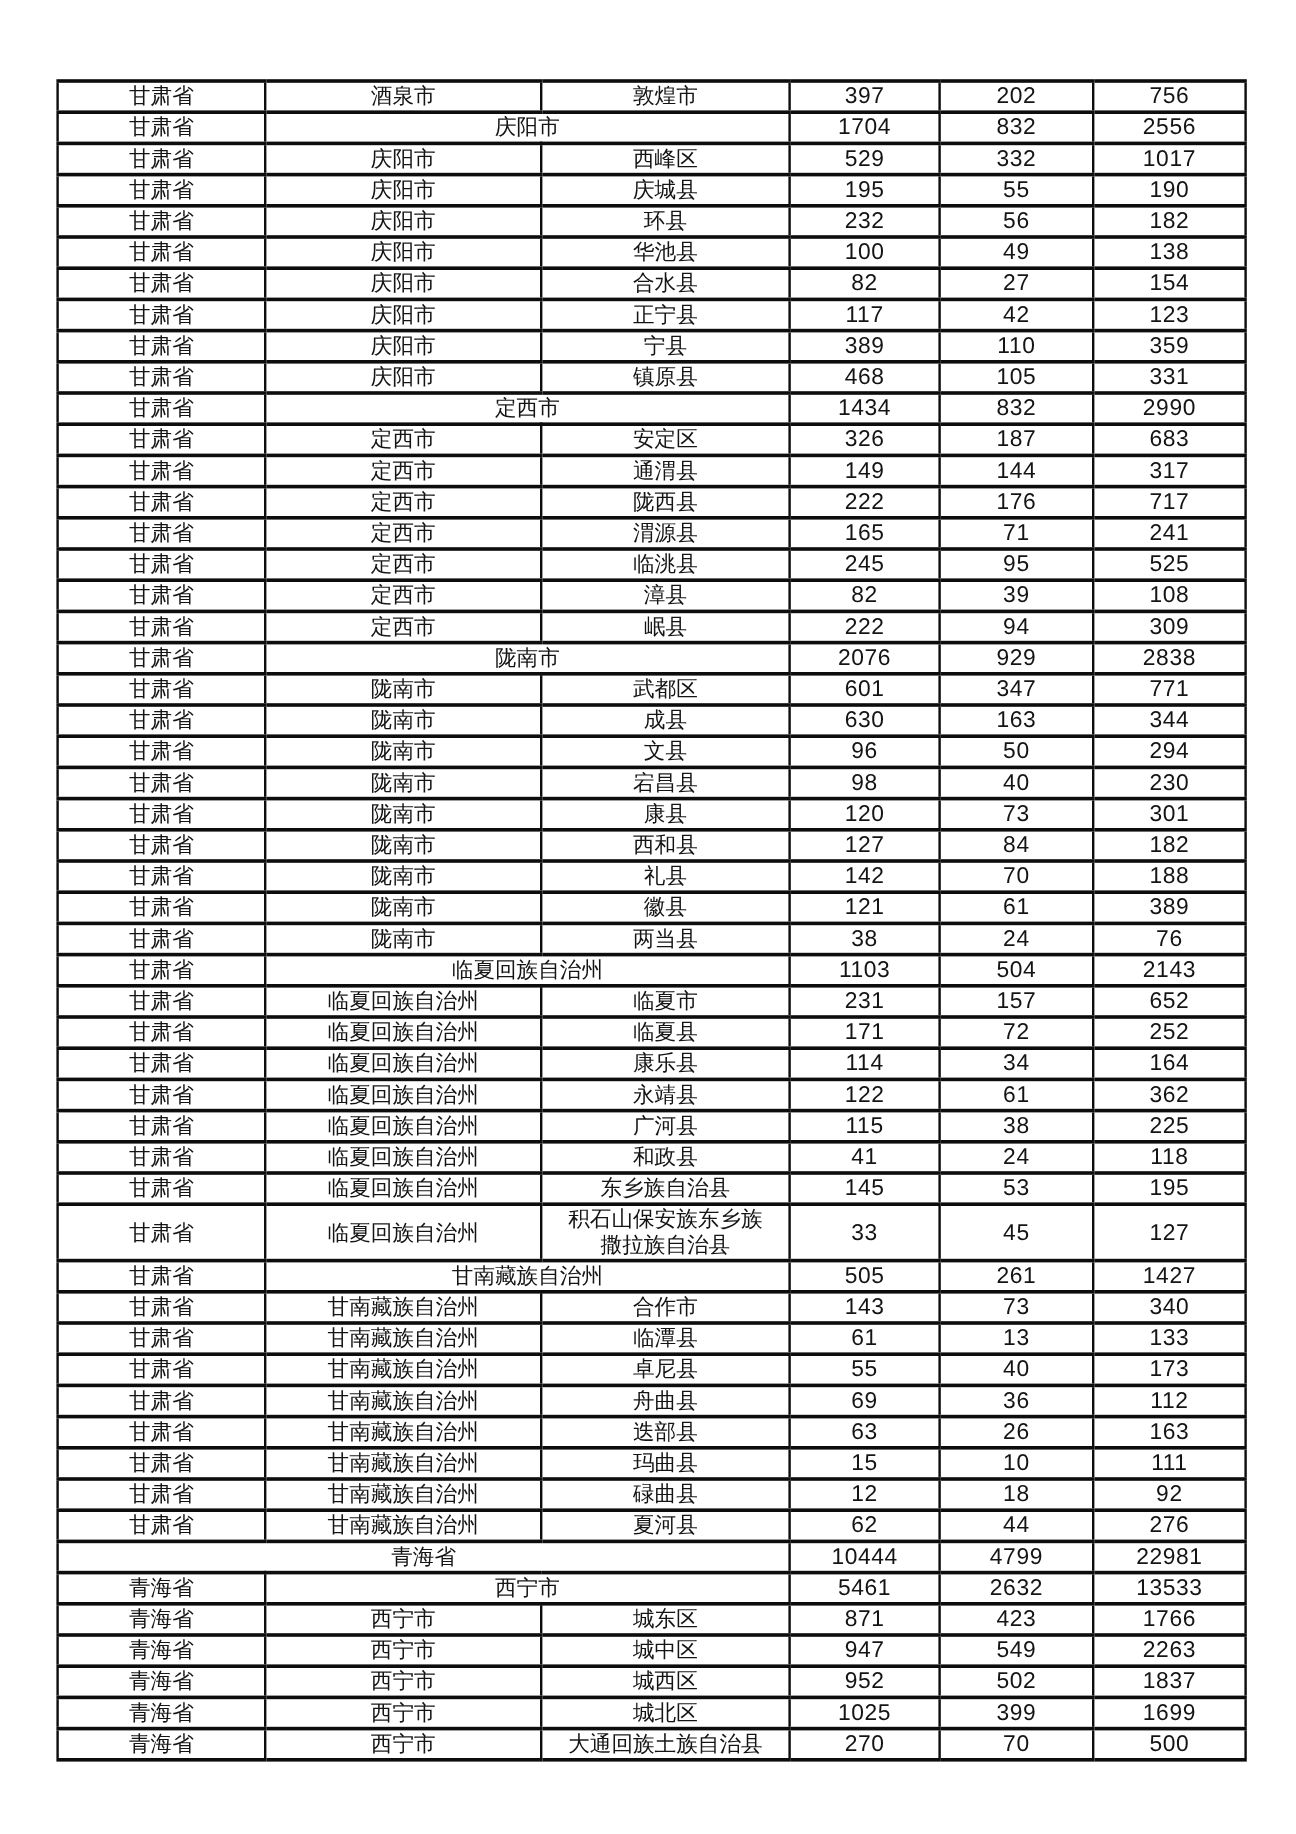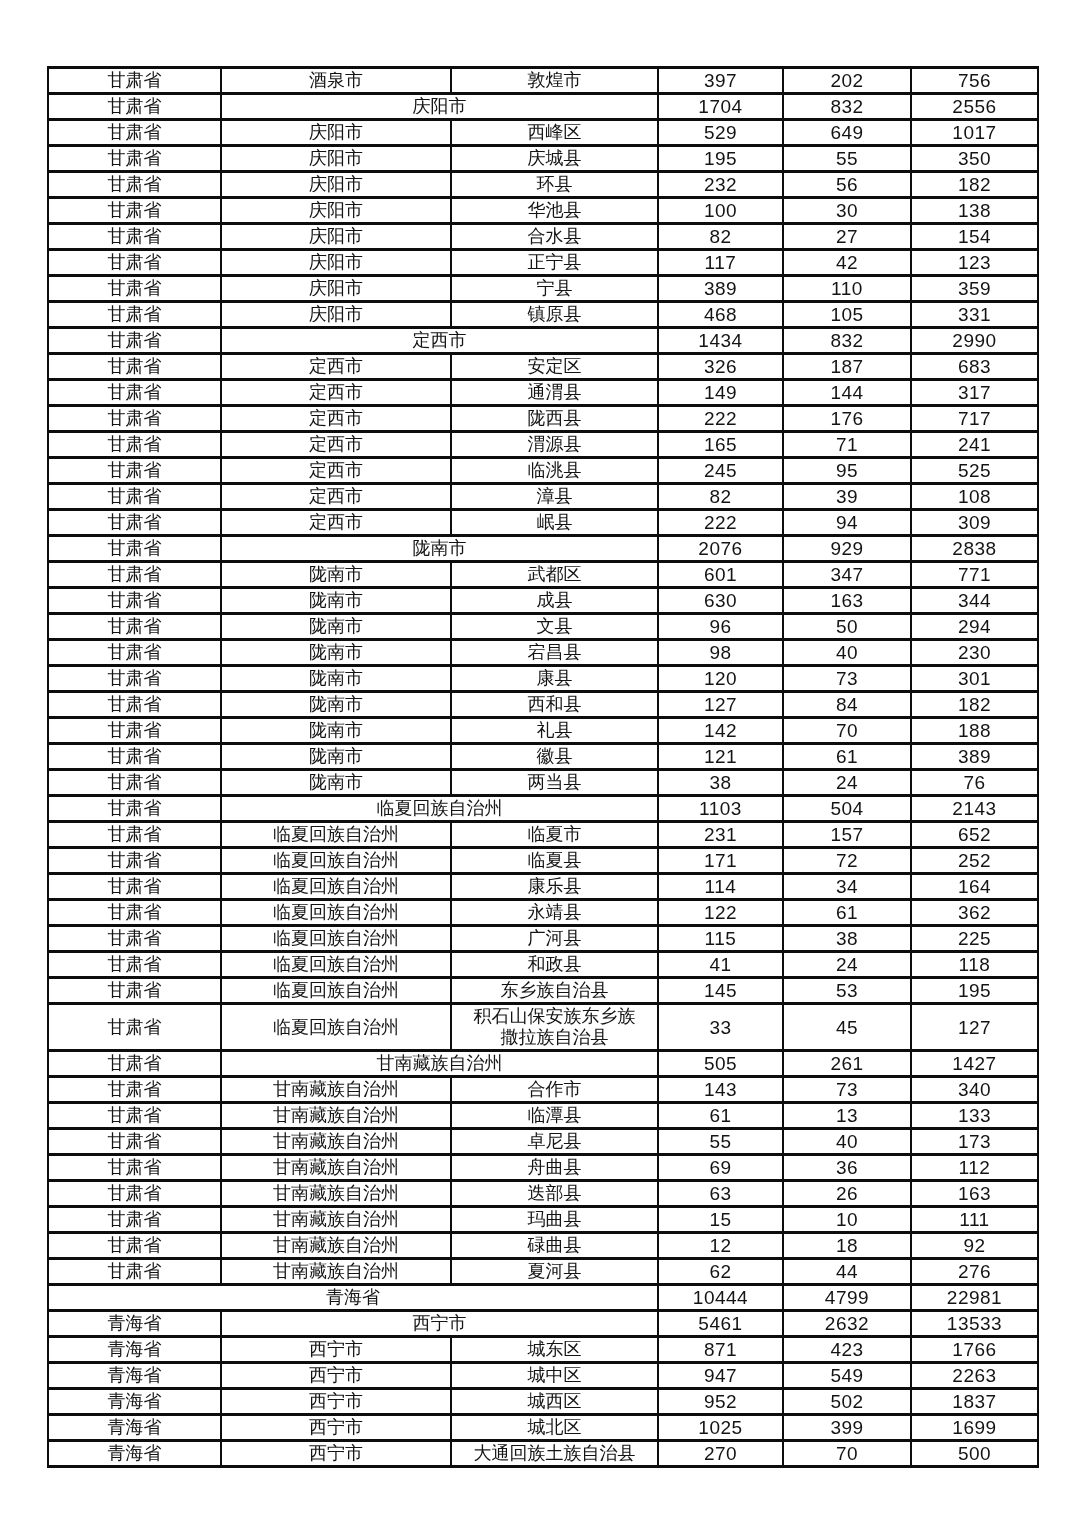--- a/index.html
+++ b/index.html
@@ -67,45 +67,45 @@
           <td colspan="2">庆阳市</td>
           <td class="num">1704</td>
           <td class="num">832</td>
           <td class="num">2556</td>
         </tr>
         <tr>
           <td>甘肃省</td>
           <td>庆阳市</td>
           <td>西峰区</td>
           <td class="num">529</td>
-          <td class="num">649</td>
+          <td class="num">332</td>
           <td class="num">1017</td>
         </tr>
         <tr>
           <td>甘肃省</td>
           <td>庆阳市</td>
           <td>庆城县</td>
           <td class="num">195</td>
           <td class="num">55</td>
-          <td class="num">350</td>
+          <td class="num">190</td>
         </tr>
         <tr>
           <td>甘肃省</td>
           <td>庆阳市</td>
           <td>环县</td>
           <td class="num">232</td>
           <td class="num">56</td>
           <td class="num">182</td>
         </tr>
         <tr>
           <td>甘肃省</td>
           <td>庆阳市</td>
           <td>华池县</td>
           <td class="num">100</td>
-          <td class="num">30</td>
+          <td class="num">49</td>
           <td class="num">138</td>
         </tr>
         <tr>
           <td>甘肃省</td>
           <td>庆阳市</td>
           <td>合水县</td>
           <td class="num">82</td>
           <td class="num">27</td>
           <td class="num">154</td>
         </tr>

